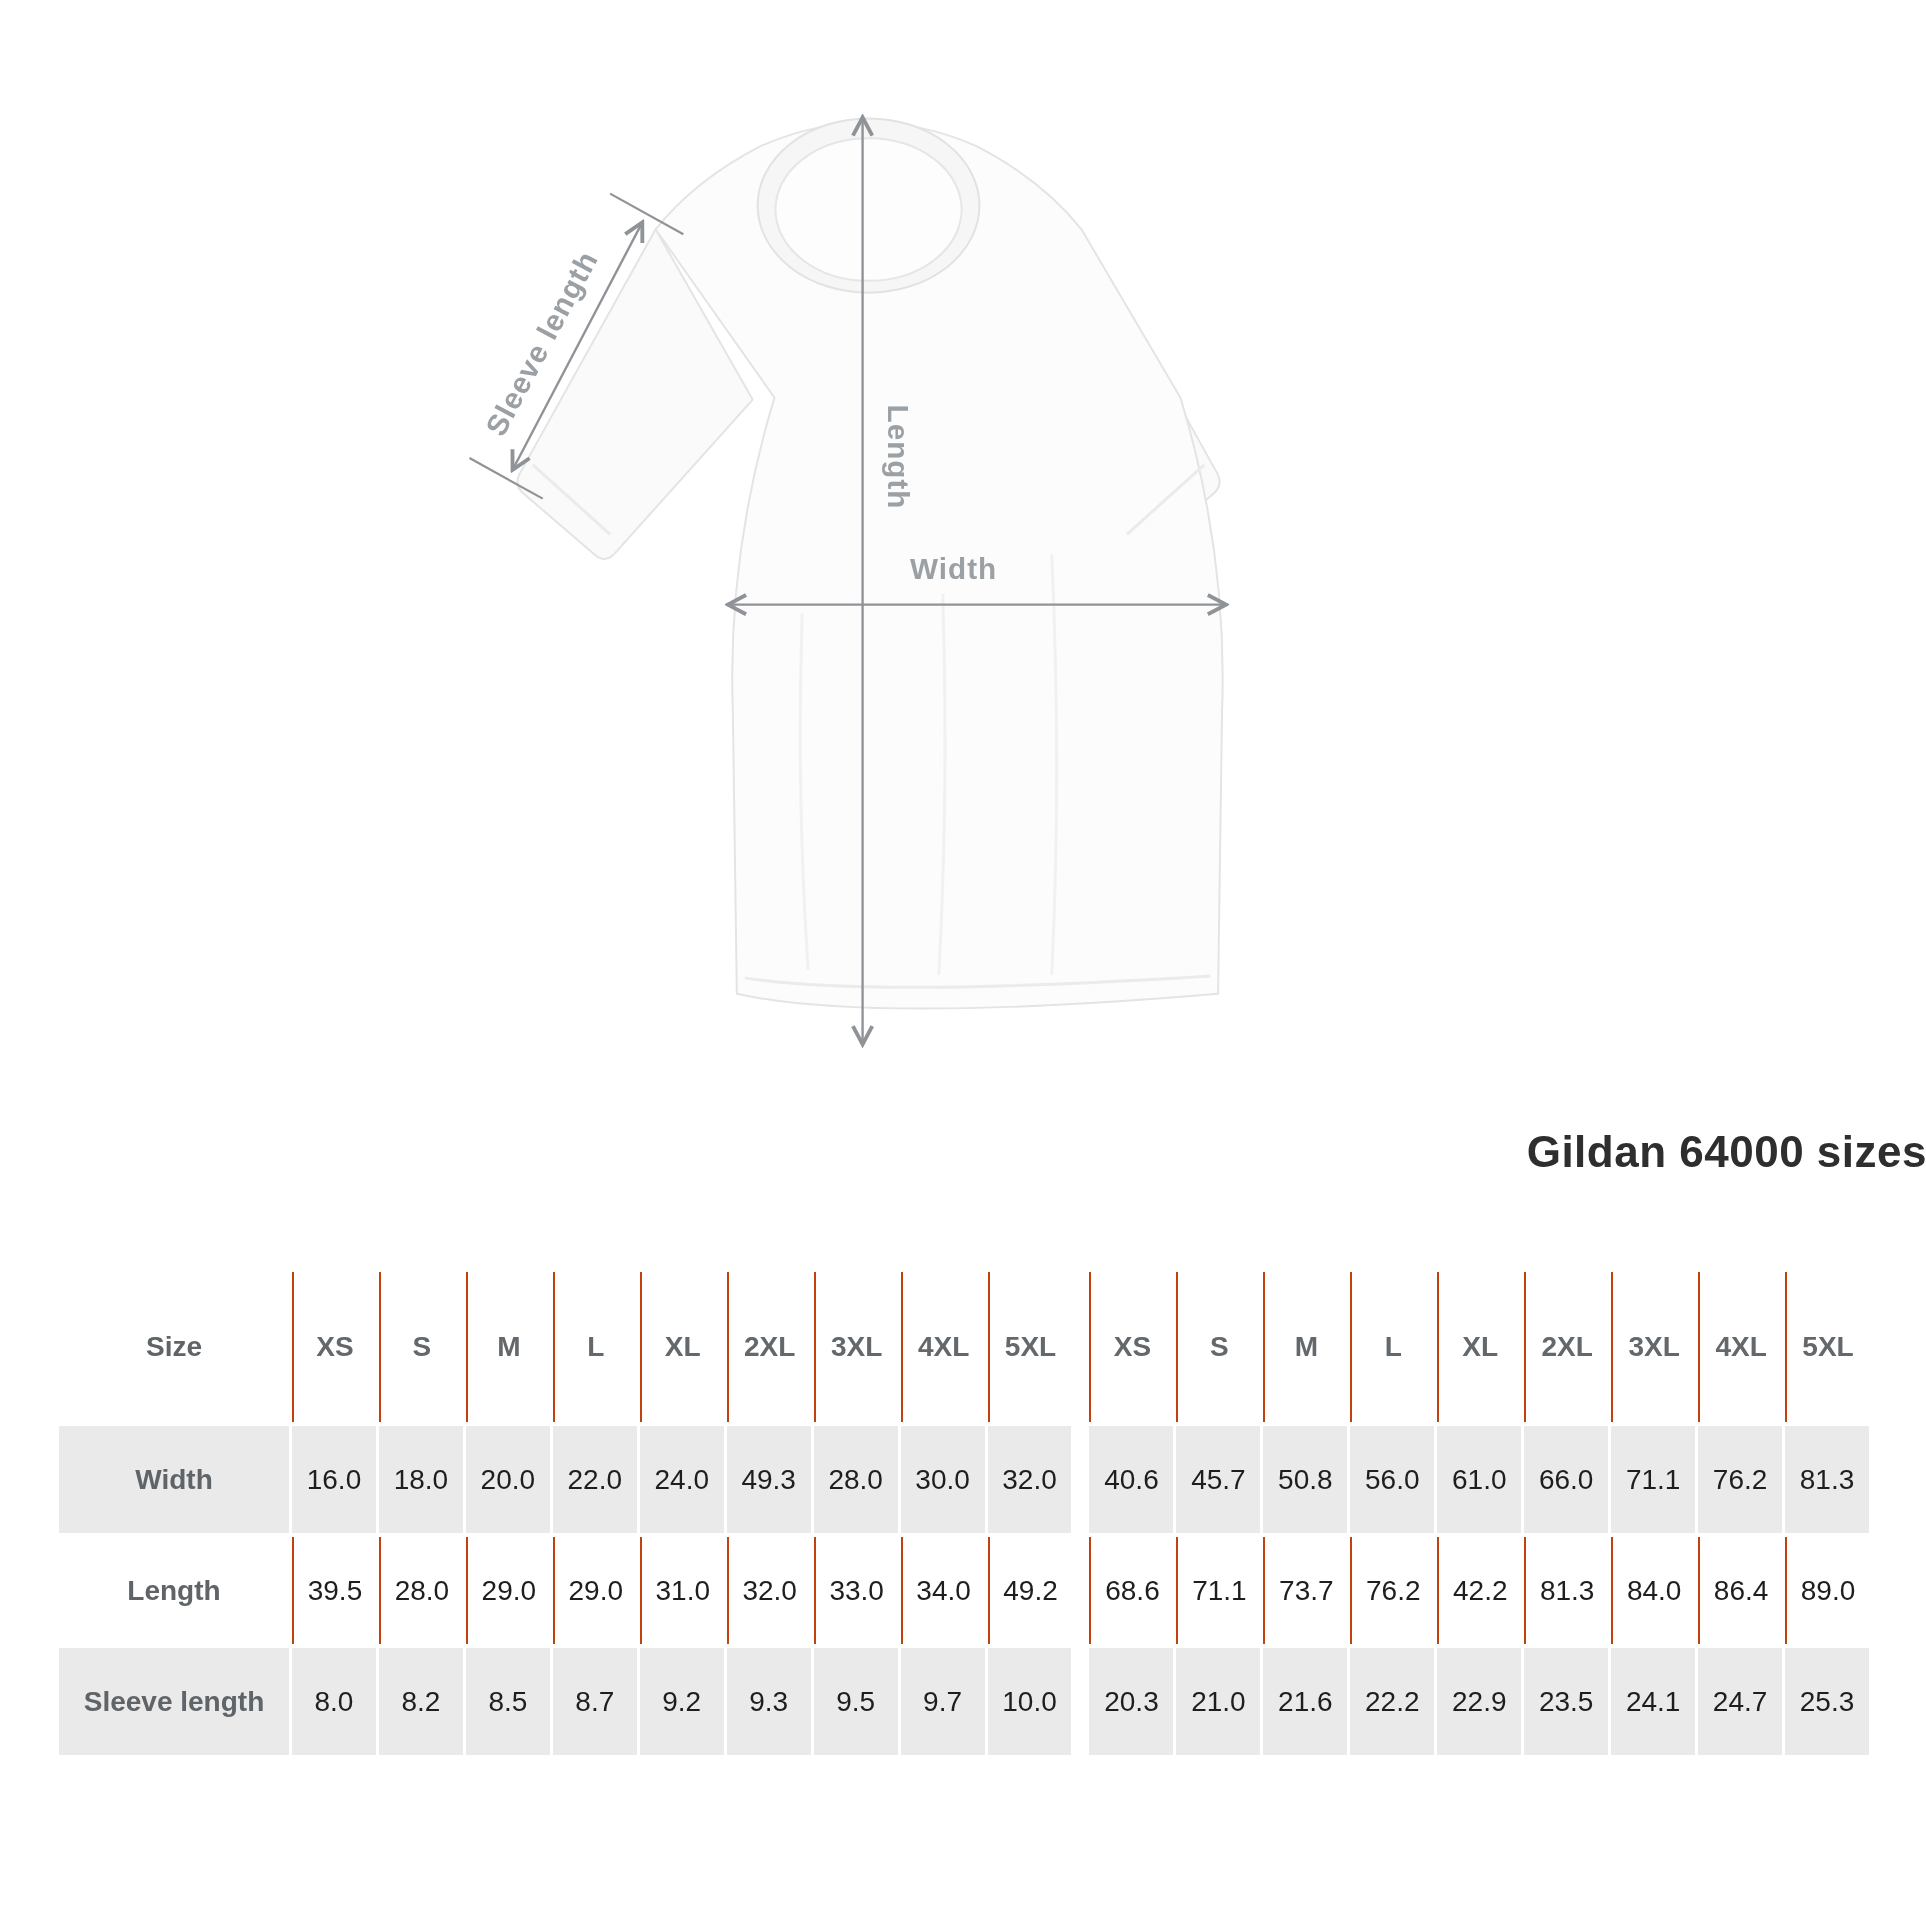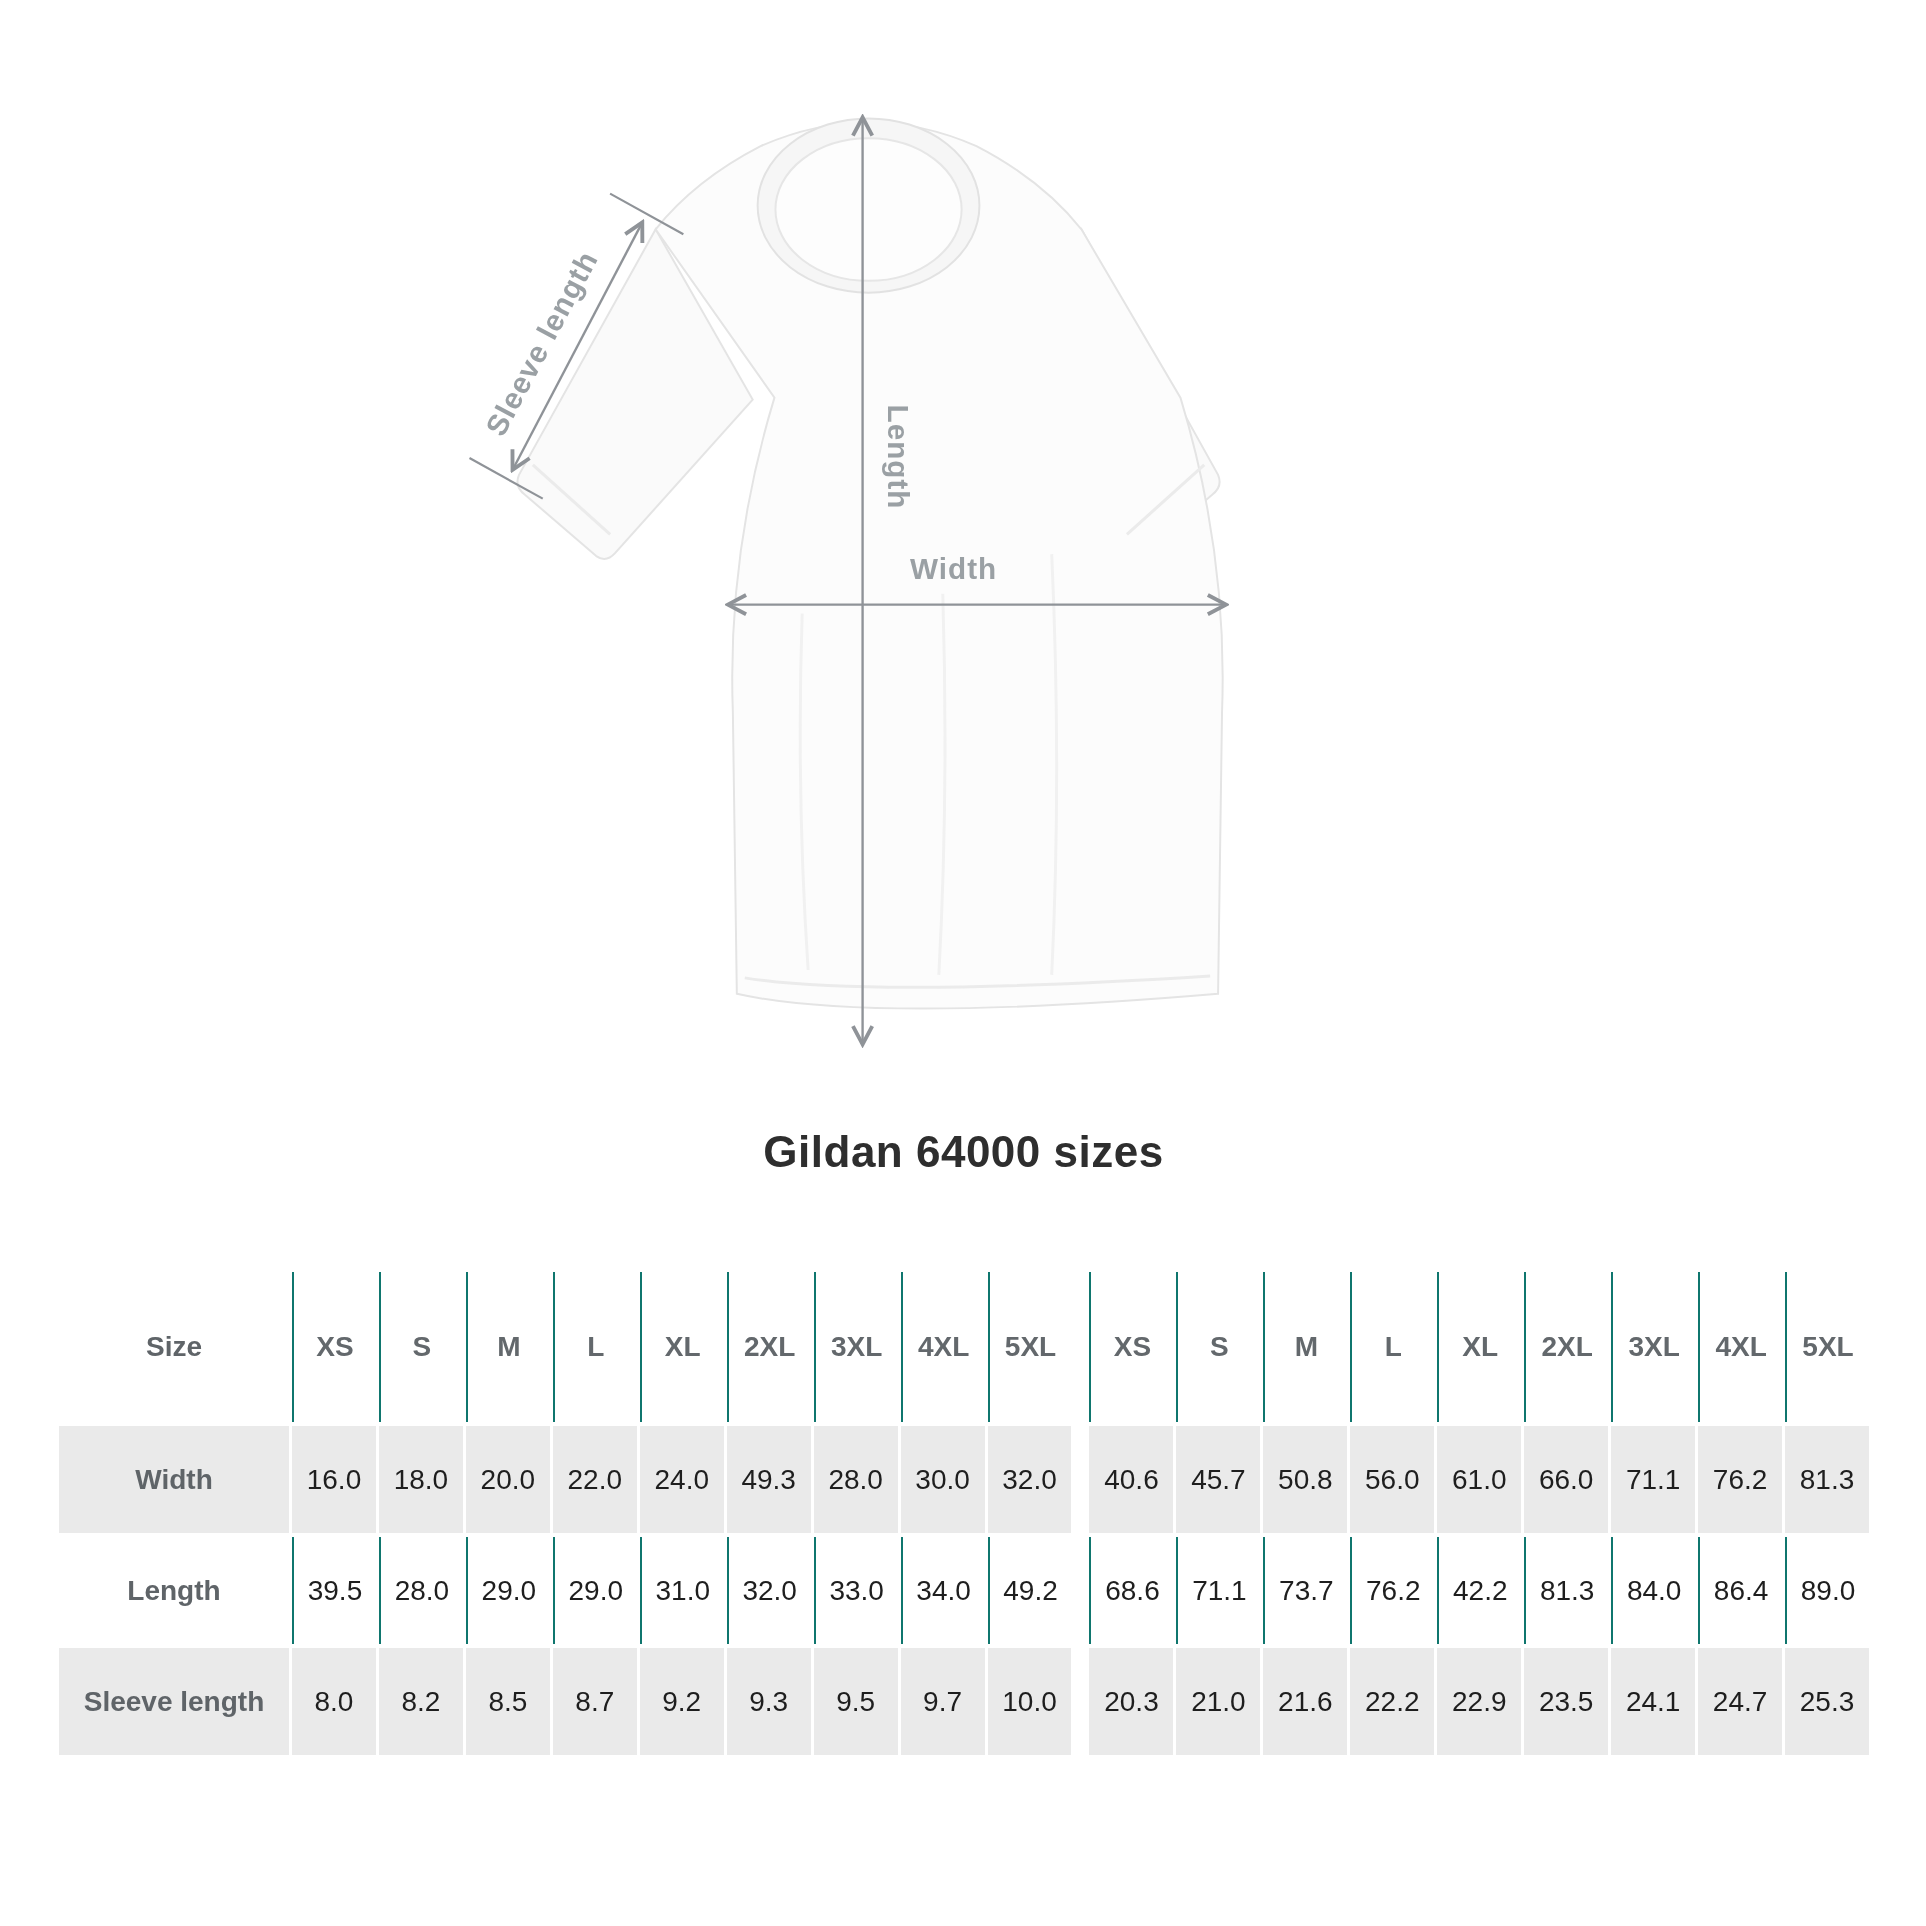--- a/index.html
+++ b/index.html
@@ -6,21 +6,21 @@
   .page{
     position:relative;width:1927px;height:1927px;background:#ffffff;
     font-family:"Liberation Sans", sans-serif;overflow:hidden;
   }
 
   
   .shirt-wrap{position:absolute;left:416px;top:59px;width:911px;height:1010px;}
 
   
   .title{
-    position:absolute;left:0;top:1127px;width:100%;text-align:center;
+    position:absolute;left:0;top:1127px;width:100%;text-align:right;
     font-size:44px;font-weight:bold;color:#2e2e2e;letter-spacing:0.5px;
   }
   .subtitle{
     position:absolute;left:0;top:1191px;width:100%;text-align:center;
     font-size:28px;font-style:italic;color:#4d4d4d;
   }
 
   
   .table{
     position:absolute;left:59px;top:1272px;width:1810px;
@@ -37,21 +37,21 @@
   .gstack.imp{left:29.8%;}
   .gstack.met{left:77.7%;}
   .g-label{font-size:35px;font-weight:bold;font-style:italic;color:#5c6165;letter-spacing:0.5px;}
   .g-sub{font-size:26px;font-style:italic;color:#63676b;margin-top:10px;}
 
   .c{display:flex;align-items:center;justify-content:center;font-size:28px;line-height:1;}
   .lbl{font-weight:bold;color:#5f6468;}
   .h{font-weight:bold;color:#63686c;}
   .num{color:#1e1e1e;font-weight:400;}
   .g{background:#eaeaea;}
-  .wr{border-left:2px solid #0f766e;}
+  .wr{border-left:2px solid #c2410c;}
   .sp{background:transparent;}
 </style>
 </head>
 <body>
 
 <div class="page">
 
   <div class="shirt-wrap">
     <svg width="911" height="1010" viewBox="420 60 920 1020" xmlns="http://www.w3.org/2000/svg">
       <defs>

